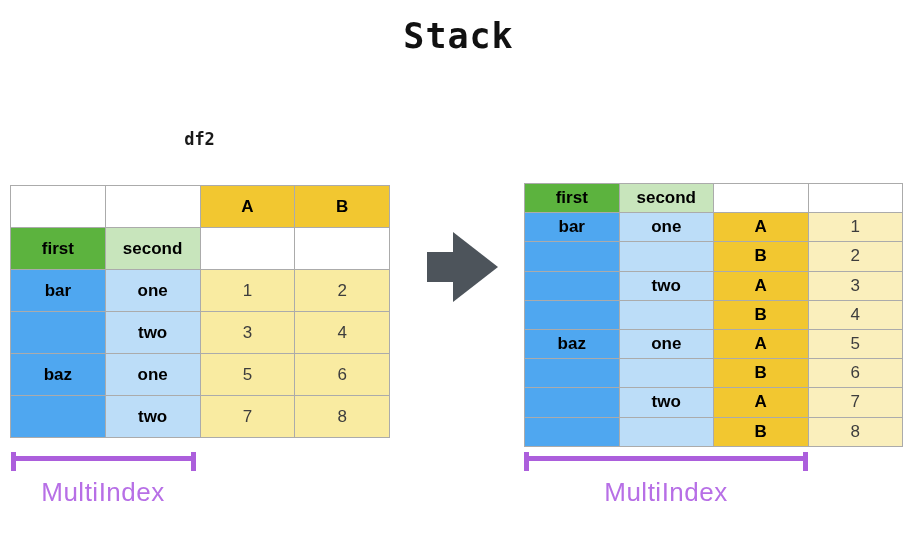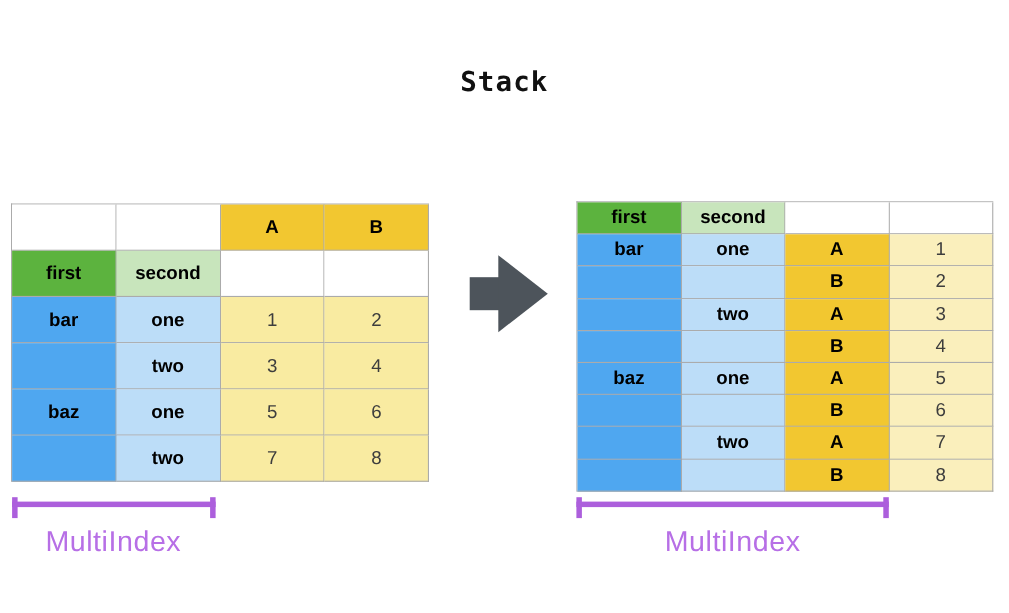--- a/index.html
+++ b/index.html
@@ -4,21 +4,21 @@
 <style>
   * { margin:0; padding:0; box-sizing:border-box; }
   body { background:#ffffff; font-family:"Liberation Sans", sans-serif; }
   .canvas {
     position:relative; width:917px; height:557px; background:#ffffff;
     overflow:hidden;
   }
   .title {
     position:absolute; top:16px; left:0; width:917px;
     text-align:center; font-family:"DejaVu Sans Mono", monospace;
-    font-size:25px; font-weight:bold; color:#111111; letter-spacing:1px;margin-top:44px;
+    font-size:35px; font-weight:bold; color:#111111; letter-spacing:1px;
   }
   .panel-label {
     position:absolute; top:129px; text-align:center;
     font-family:"DejaVu Sans Mono", monospace; font-size:17px;
     font-weight:bold; color:#1a1a1a;
   }
   .panel-label.left  { left:10px;  width:379px; }
   .panel-label.right { left:503px; width:378px; }
   .tbl {
     position:absolute; display:grid;
@@ -49,20 +49,21 @@
   .mi-label.left  { left:10px;  width:186px; }
   .mi-label.right { left:524px; width:284px; }
 </style>
 </head>
 <body>
 
 <div class="canvas">
 
   <div class="title">Stack</div>
 
+  <div class="panel-label left">df2</div>
 
   <div class="tbl left" style="grid-template-columns: repeat(4, 1fr); grid-auto-rows: 42px;">
       <div class="cell" style="background: rgb(255, 255, 255);"></div>
       <div class="cell" style="background: rgb(255, 255, 255);"></div>
       <div class="cell bold" style="background: rgb(242, 199, 48);">A</div>
       <div class="cell bold" style="background: rgb(242, 199, 48);">B</div>
       <div class="cell bold" style="background: rgb(92, 179, 62);">first</div>
       <div class="cell bold" style="background: rgb(200, 229, 188);">second</div>
       <div class="cell" style="background: rgb(255, 255, 255);"></div>
       <div class="cell" style="background: rgb(255, 255, 255);"></div>

